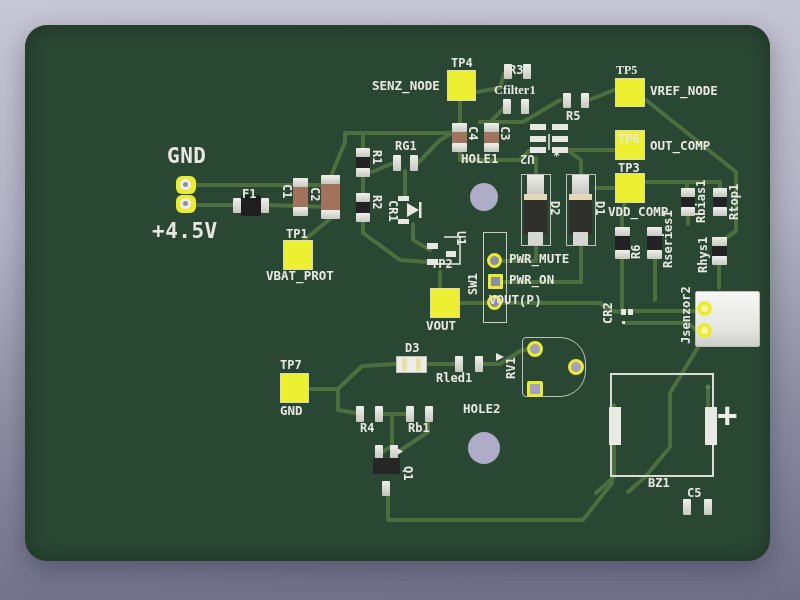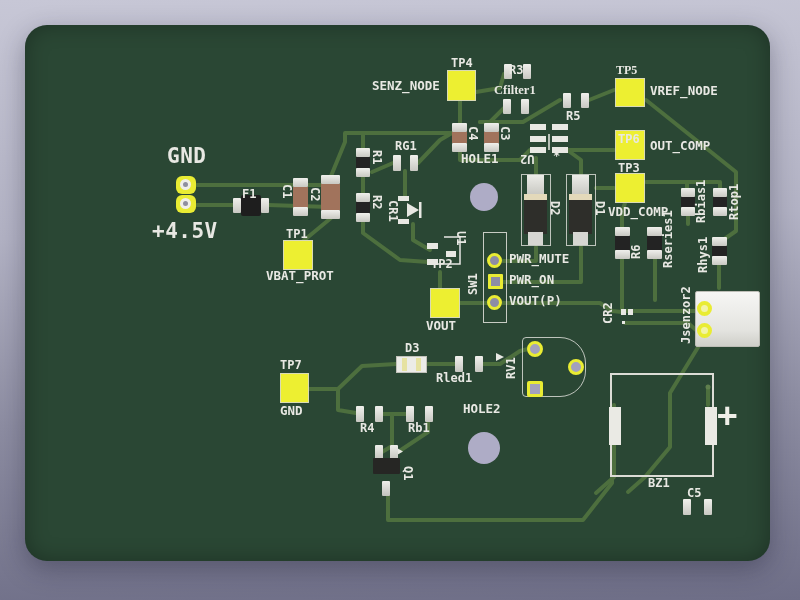--- a/index.html
+++ b/index.html
@@ -334,21 +334,21 @@
   <div class="lbl net" style="left:650px;top:85px;">VREF_NODE</div>
   <div class="lbl" style="left:618px;top:134px;font-family:Liberation Mono, monospace;">TP6</div>
   <div class="lbl net" style="left:650px;top:140px;">OUT_COMP</div>
   <div class="lbl" style="left:618px;top:162px;">TP3</div>
   <div class="lbl net" style="left:608px;top:206px;">VDD_COMP</div>
   <div class="lbl" style="left:395px;top:140px;">RG1</div>
   <div class="lbl" style="left:431px;top:258px;">TP2</div>
   <div class="lbl net" style="left:426px;top:320px;">VOUT</div>
   <div class="lbl net" style="left:509px;top:253px;">PWR_MUTE</div>
   <div class="lbl net" style="left:509px;top:274px;">PWR_ON</div>
-  <div class="lbl net" style="left:509px;top:295px;">VOUT(P)</div>
+  <div class="lbl net" style="left:489px;top:295px;font-family:Liberation Mono, monospace;">VOUT(P)</div>
   <div class="lbl" style="left:280px;top:359px;">TP7</div>
   <div class="lbl net" style="left:280px;top:405px;">GND</div>
   <div class="lbl" style="left:405px;top:342px;">D3</div>
   <div class="lbl" style="left:436px;top:372px;">Rled1</div>
   <div class="lbl net" style="left:463px;top:403px;">HOLE2</div>
   <div class="lbl" style="left:360px;top:422px;">R4</div>
   <div class="lbl" style="left:408px;top:422px;">Rb1</div>
   <div class="lbl" style="left:648px;top:477px;">BZ1</div>
   <div class="lbl" style="left:687px;top:487px;">C5</div>
   <div class="lbl" style="left:553px;top:150px;">*</div>

